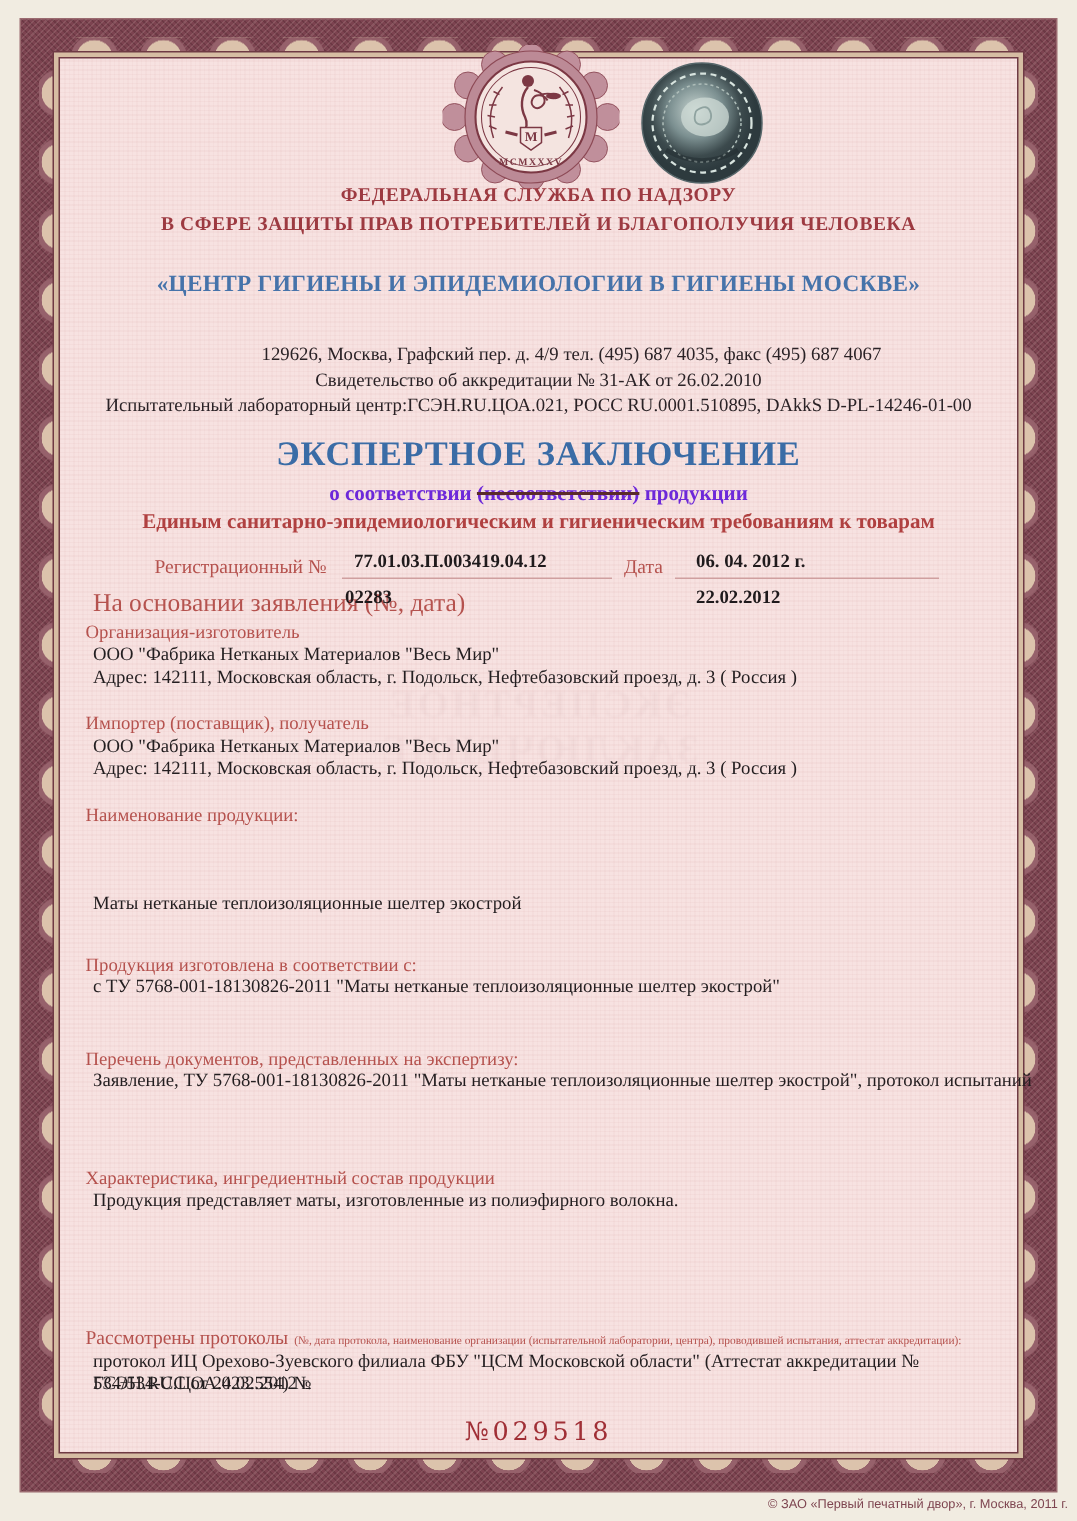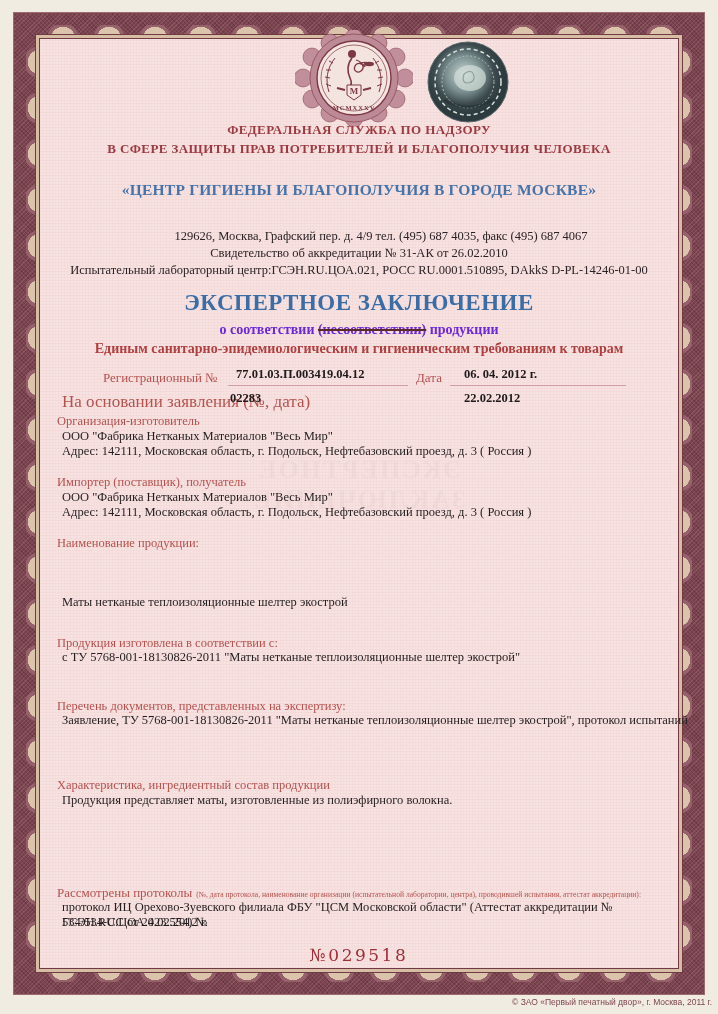--- a/index.html
+++ b/index.html
@@ -130,21 +130,21 @@
     <circle cx="44" cy="42" r="40" fill="url(#holo)" stroke="#56666a" stroke-width="1"></circle>
     <circle cx="44" cy="42" r="33" fill="none" stroke="#d8e4df" stroke-width="1.5" stroke-dasharray="4 3"></circle>
     <circle cx="44" cy="42" r="26" fill="none" stroke="#aebdb9" stroke-width="1" stroke-dasharray="2 2"></circle>
     <ellipse cx="46" cy="38" rx="16" ry="13" fill="#cfdbd5" opacity="0.75"></ellipse>
     <path d="M40 34 q8 -6 10 2 q1 6 -6 7 q-7 0 -4 -9" fill="none" stroke="#8fa3a0" stroke-width="1.2"></path>
     <path d="M20 60 q24 14 48 0" fill="none" stroke="#1f2a2d" stroke-width="3" opacity="0.5"></path>
   </svg>
 
   <div class="abs ctr darkred b hline1" style="top:122px;">ФЕДЕРАЛЬНАЯ СЛУЖБА ПО НАДЗОРУ</div>
   <div class="abs ctr darkred b hline1" style="top:141px;">В СФЕРЕ ЗАЩИТЫ ПРАВ ПОТРЕБИТЕЛЕЙ И БЛАГОПОЛУЧИЯ  ЧЕЛОВЕКА</div>
-  <div class="abs ctr b hline3" style="top:181px;">«ЦЕНТР ГИГИЕНЫ И БЛАГОПОЛУЧИЯ В ГОРОДЕ МОСКВЕ»</div>
+  <div class="abs ctr b hline3" style="top:181px;">«ЦЕНТР ГИГИЕНЫ И ЭПИДЕМИОЛОГИИ В ГИГИЕНЫ МОСКВЕ»</div>
 
   <div class="abs ctr addr" style="top:229px;padding-left:44px;">129626, Москва, Графский пер. д. 4/9 тел. (495) 687 4035, факс (495) 687 4067</div>
   <div class="abs ctr addr" style="top:246px;">Свидетельство об аккредитации № 31-АК от 26.02.2010</div>
   <div class="abs ctr addr" style="top:263px;">Испытательный лабораторный центр:ГСЭН.RU.ЦОА.021, РОСС RU.0001.510895, DAkkS D-PL-14246-01-00</div>
 
   <div class="abs showthrough" style="top:455px;left:150px;right:150px;text-align:center;">ЭКСПЕРТНОЕ ЗАКЛЮЧЕНИЕ</div>
 
   <div class="abs ctr b title-main" style="top:290px;">ЭКСПЕРТНОЕ ЗАКЛЮЧЕНИЕ</div>
   <div class="abs ctr b subline" style="top:322px;color:#6d28d9;">
     <span>о соответствии </span><span class="struck">(несоответствии)</span><span> продукции</span>

